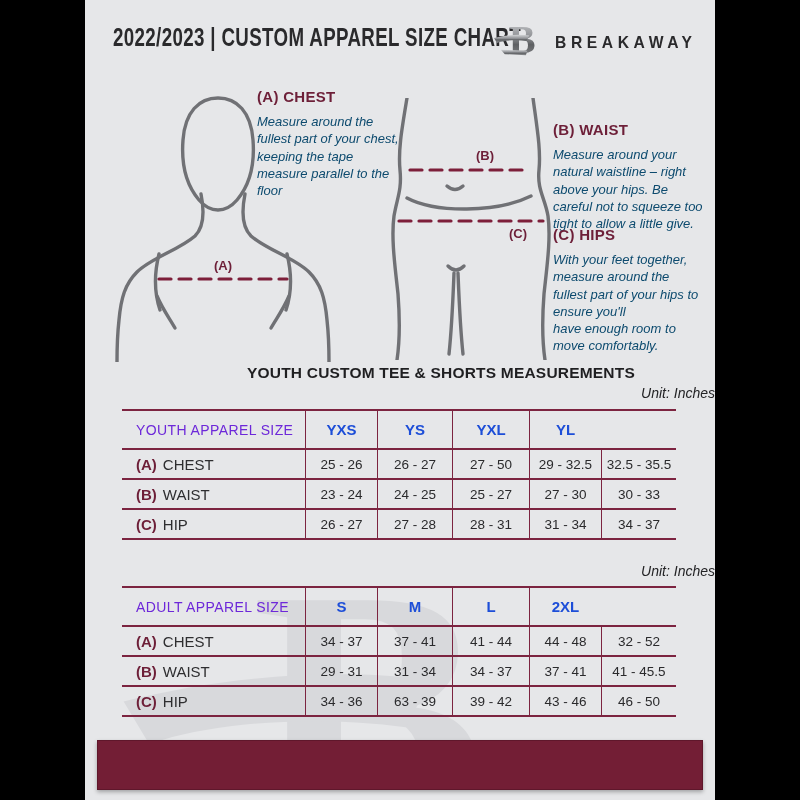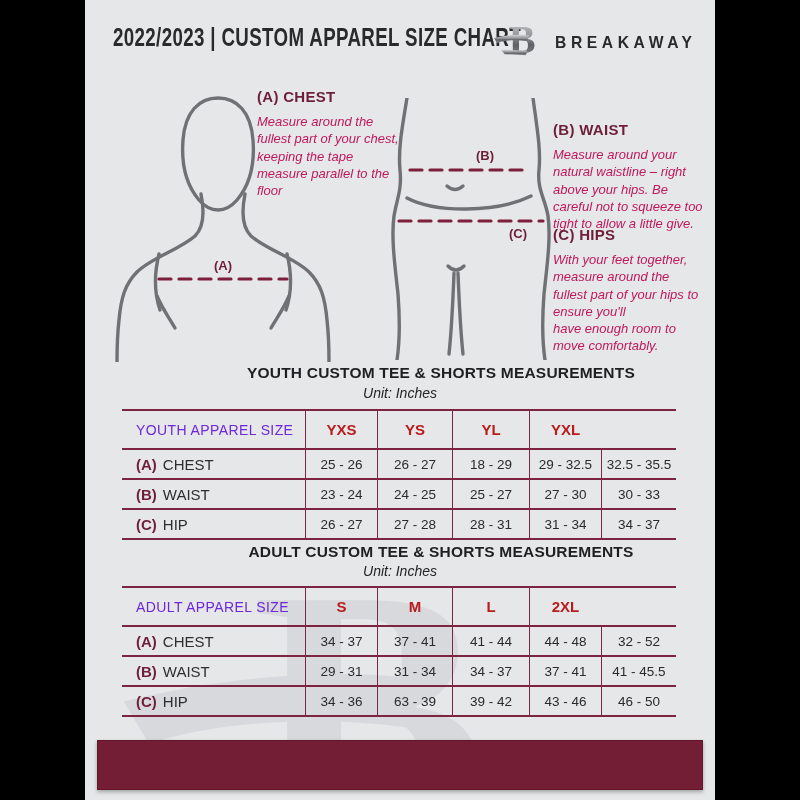--- a/index.html
+++ b/index.html
@@ -19,57 +19,57 @@
   }
   .logo{position:absolute;left:408px;top:12px;width:54px;height:50px;}
   .brand{
     position:absolute;left:470px;top:33px;
     font-size:17px;font-weight:700;color:#2a2a2c;letter-spacing:5px;white-space:nowrap;
     transform:scaleX(.92);transform-origin:left center;
   }
   
   .instr{position:absolute;width:152px;}
   .instr h3{margin:0 0 8px 0;font-size:15px;font-weight:700;color:#6d1f38;letter-spacing:.3px;}
-  .instr p{margin:0;font-size:13px;font-style:italic;color:#be185d;line-height:1.33;white-space:pre-line;}
+  .instr p{margin:0;font-size:13px;font-style:italic;color:#0c4a6e;line-height:1.33;white-space:pre-line;}
   #instrA{left:172px;top:88px;width:150px;}
   #instrB{left:468px;top:86px;margin-top:35px;}
   #instrC{left:468px;top:226px;}
   
   .fig{position:absolute;}
   #figUpper{left:28px;top:82px;}
   #figLower{left:300px;top:98px;}
   .fig path{fill:none;stroke:#707175;stroke-width:3.4;stroke-linecap:round;}
   .fig path.dash{stroke:#7d1f3a;stroke-width:3.2;stroke-dasharray:12 8;}
   .fig text{font-family:"Liberation Sans",sans-serif;font-size:13px;font-weight:700;fill:#6d1f38;}
   
   .wm-clip{position:absolute;left:30px;top:488px;width:470px;height:252px;overflow:hidden;z-index:0;}
   .wm-clip svg{position:absolute;left:0;top:0;}
   
   .section-title{
     position:absolute;left:0;width:712px;text-align:center;
     font-size:15.5px;font-weight:700;color:#1f1f21;letter-spacing:.2px;z-index:1;
   }
   .unit{
-    position:absolute;left:0;width:630px;text-align:center;
+    position:absolute;left:0;width:630px;text-align:right;
     font-size:14px;font-style:italic;color:#242426;z-index:1;
   }
   .sizetable{
     position:absolute;left:37px;width:554px;z-index:1;
     border-bottom:2px solid #7c2440;
   }
   .tr{
     display:grid;grid-template-columns:183px 72px 75px 77px 72px 75px;
     border-top:2px solid #7c2440;
   }
   .tr.head{height:37px;}
   .tr.datarow{height:28px;}
   .td{display:flex;align-items:center;justify-content:center;
       font-size:13.5px;color:#2a2a2c;}
   .td:nth-child(n+2){border-left:1.5px solid #7c2440;}
-  .tr.head .td{font-size:15px;font-weight:700;color:#b91c1c;}
+  .tr.head .td{font-size:15px;font-weight:700;color:#1d4ed8;}
   .td.labelcell{justify-content:flex-start;padding-left:14px;}
   .tr.head .td.labelcell{font-size:14px;font-weight:400;color:#6d28d9;letter-spacing:.4px;}
   .rowlabel{display:flex;gap:6px;font-size:15px;color:#2e2e30;}
   .rowlabel .pfx{font-weight:800;color:#6d1f38;}
   
   .footer-bar{
     position:absolute;left:12px;top:740px;width:606px;height:50px;
     background:#731e35;z-index:2;box-shadow:0 2px 4px rgba(0,0,0,.3), inset 0 0 0 1px #5f172b;
   }
 </style>
@@ -142,33 +142,33 @@
     </svg>
   </div>
 
   <div class="section-title" style="top:364px">YOUTH CUSTOM TEE &amp; SHORTS MEASUREMENTS</div>
   <div class="unit" style="top:385px">Unit: Inches</div>
   <div class="sizetable" style="top:409px">
     <div class="tr head">
       <div class="td labelcell">YOUTH APPAREL SIZE</div>
       <div class="td">YXS</div>
       <div class="td">YS</div>
+      <div class="td">YXL</div>
       <div class="td">YL</div>
-      <div class="td">YXL</div>
     </div>
     <div class="tr datarow">
       <div class="td labelcell">
           <span class="rowlabel">
             <span class="pfx">(A)</span>
             <span>CHEST</span>
           </span>
         </div>
       <div class="td">25 - 26</div>
       <div class="td">26 - 27</div>
-      <div class="td">18 - 29</div>
+      <div class="td">27 - 50</div>
       <div class="td">29 - 32.5</div>
       <div class="td">32.5 - 35.5</div>
     </div>
     <div class="tr datarow">
       <div class="td labelcell">
           <span class="rowlabel">
             <span class="pfx">(B)</span>
             <span>WAIST</span>
           </span>
         </div>
@@ -186,21 +186,20 @@
           </span>
         </div>
       <div class="td">26 - 27</div>
       <div class="td">27 - 28</div>
       <div class="td">28 - 31</div>
       <div class="td">31 - 34</div>
       <div class="td">34 - 37</div>
     </div>
   </div>
 
-  <div class="section-title" style="top:543px">ADULT CUSTOM TEE &amp; SHORTS MEASUREMENTS</div>
   <div class="unit" style="top:563px">Unit: Inches</div>
   <div class="sizetable" style="top:586px">
     <div class="tr head">
       <div class="td labelcell">ADULT APPAREL SIZE</div>
       <div class="td">S</div>
       <div class="td">M</div>
       <div class="td">L</div>
       <div class="td">2XL</div>
     </div>
     <div class="tr datarow">

